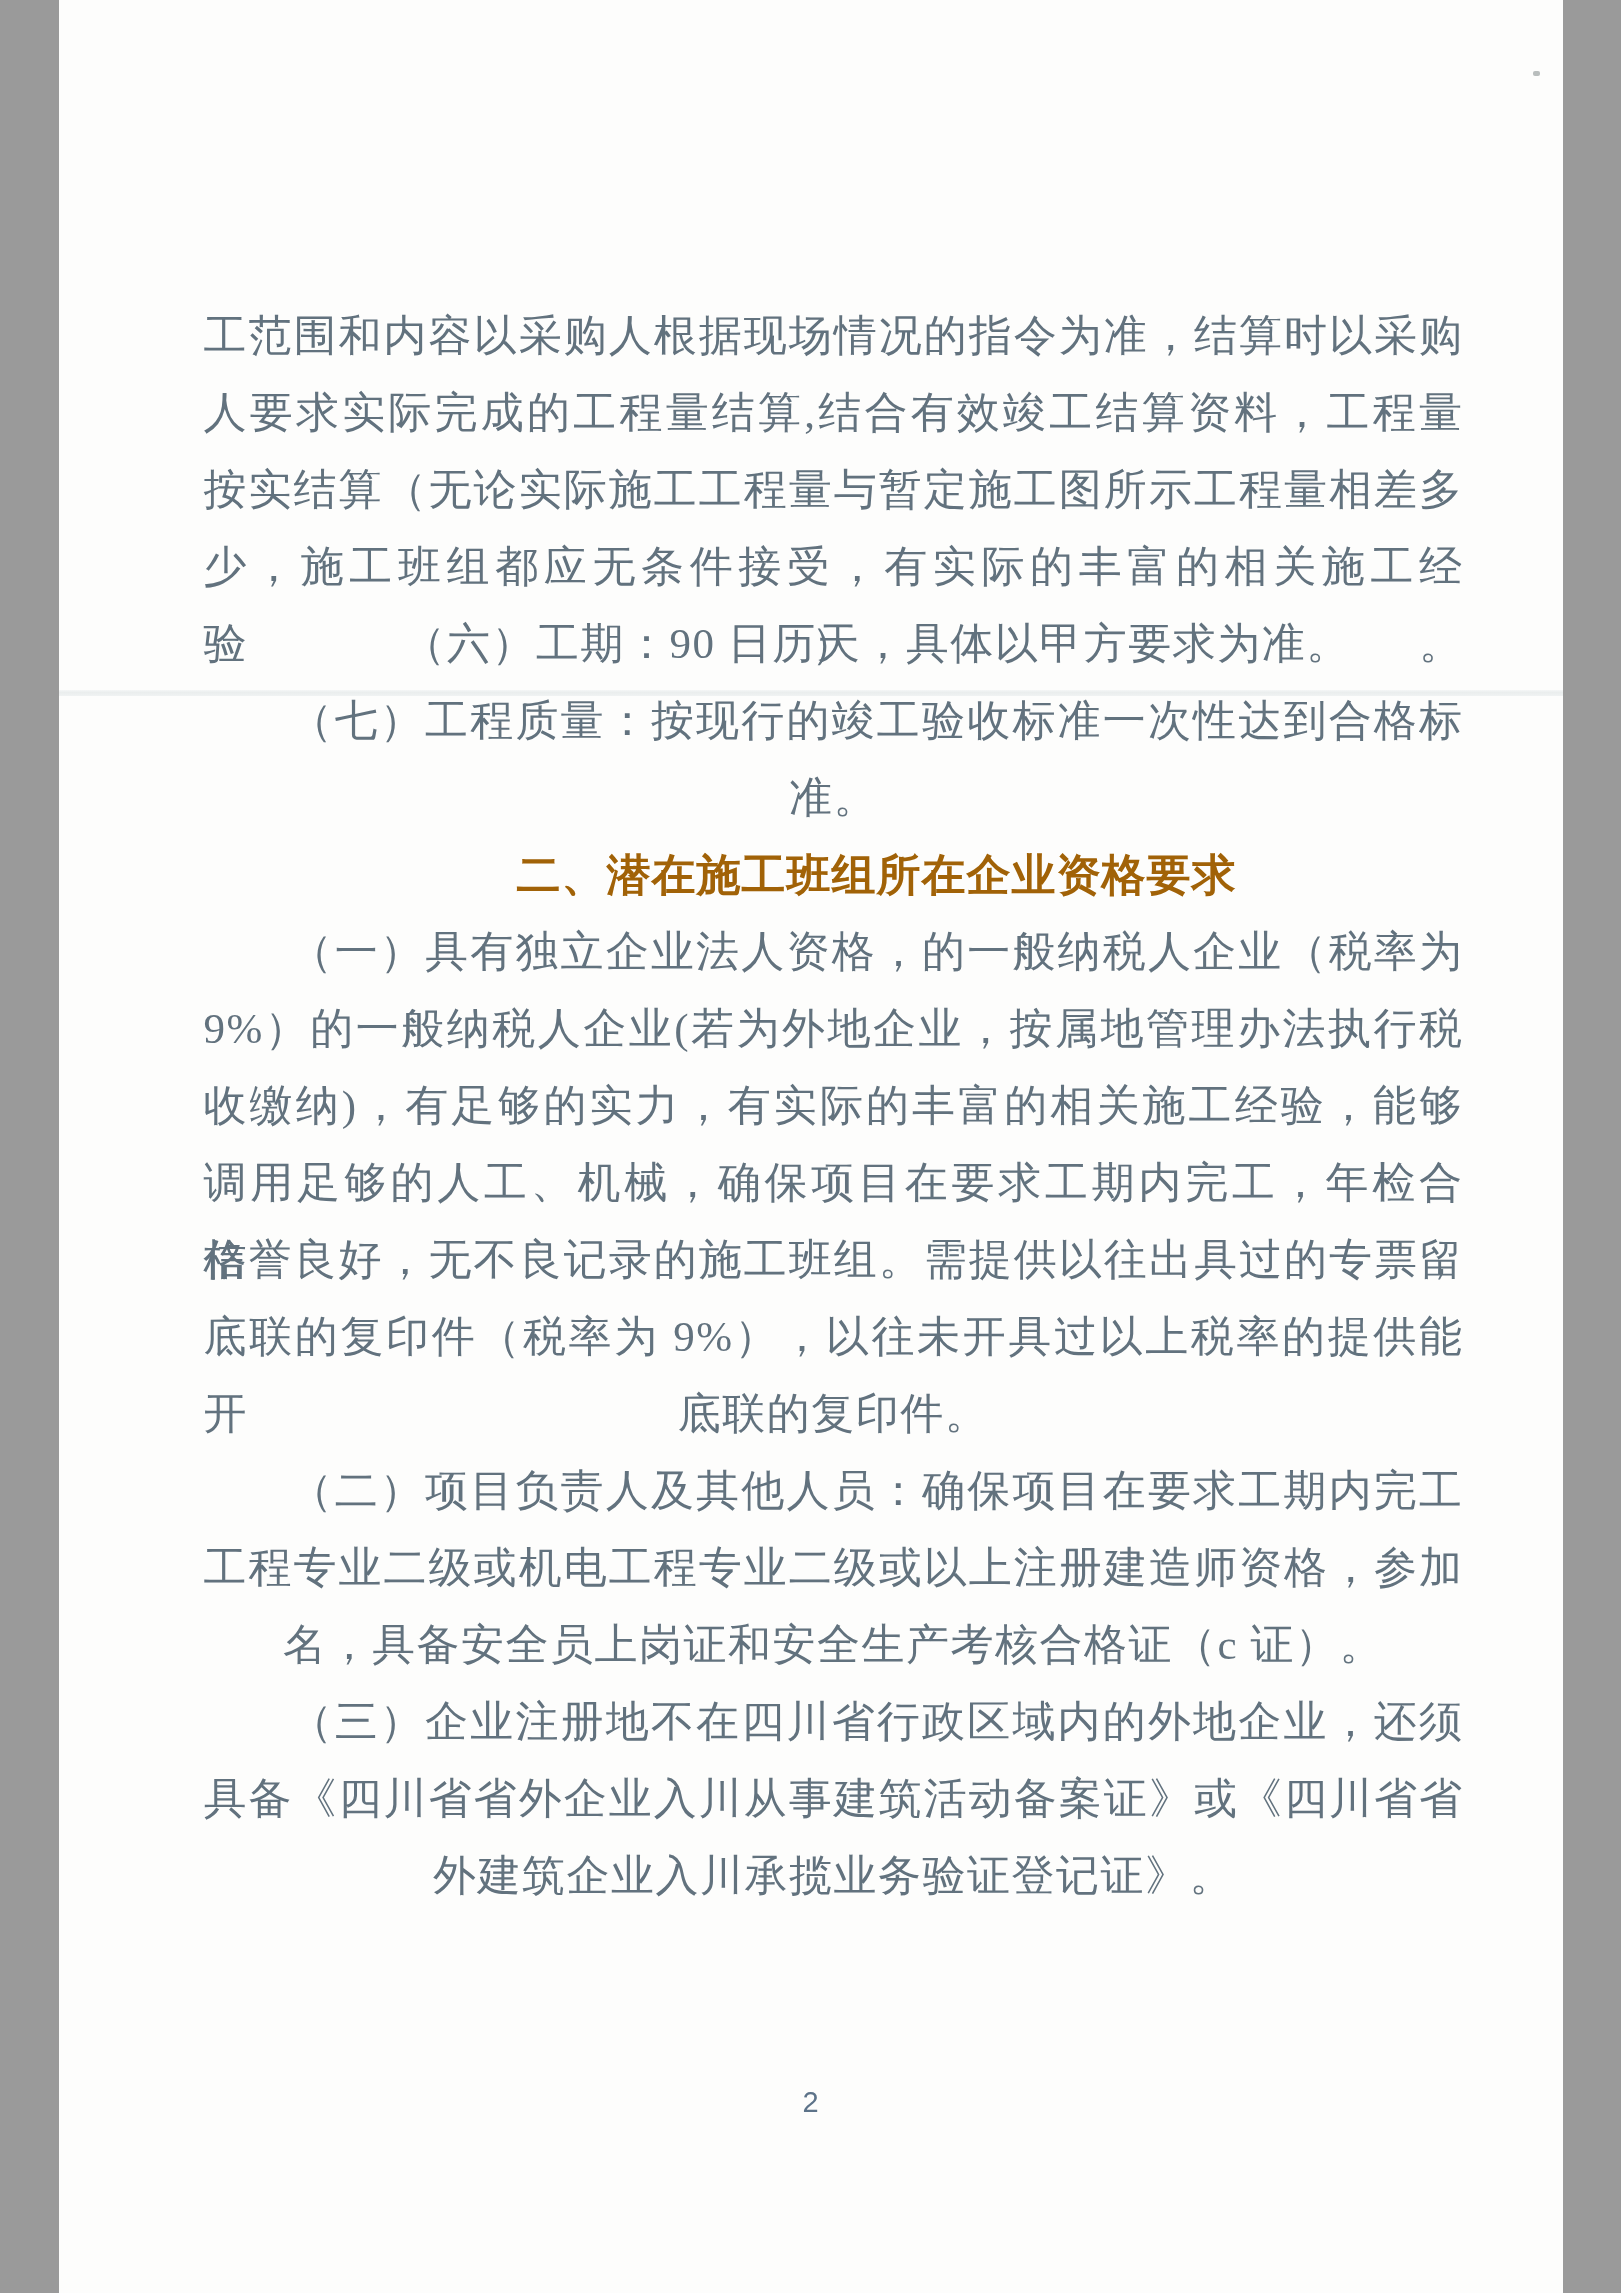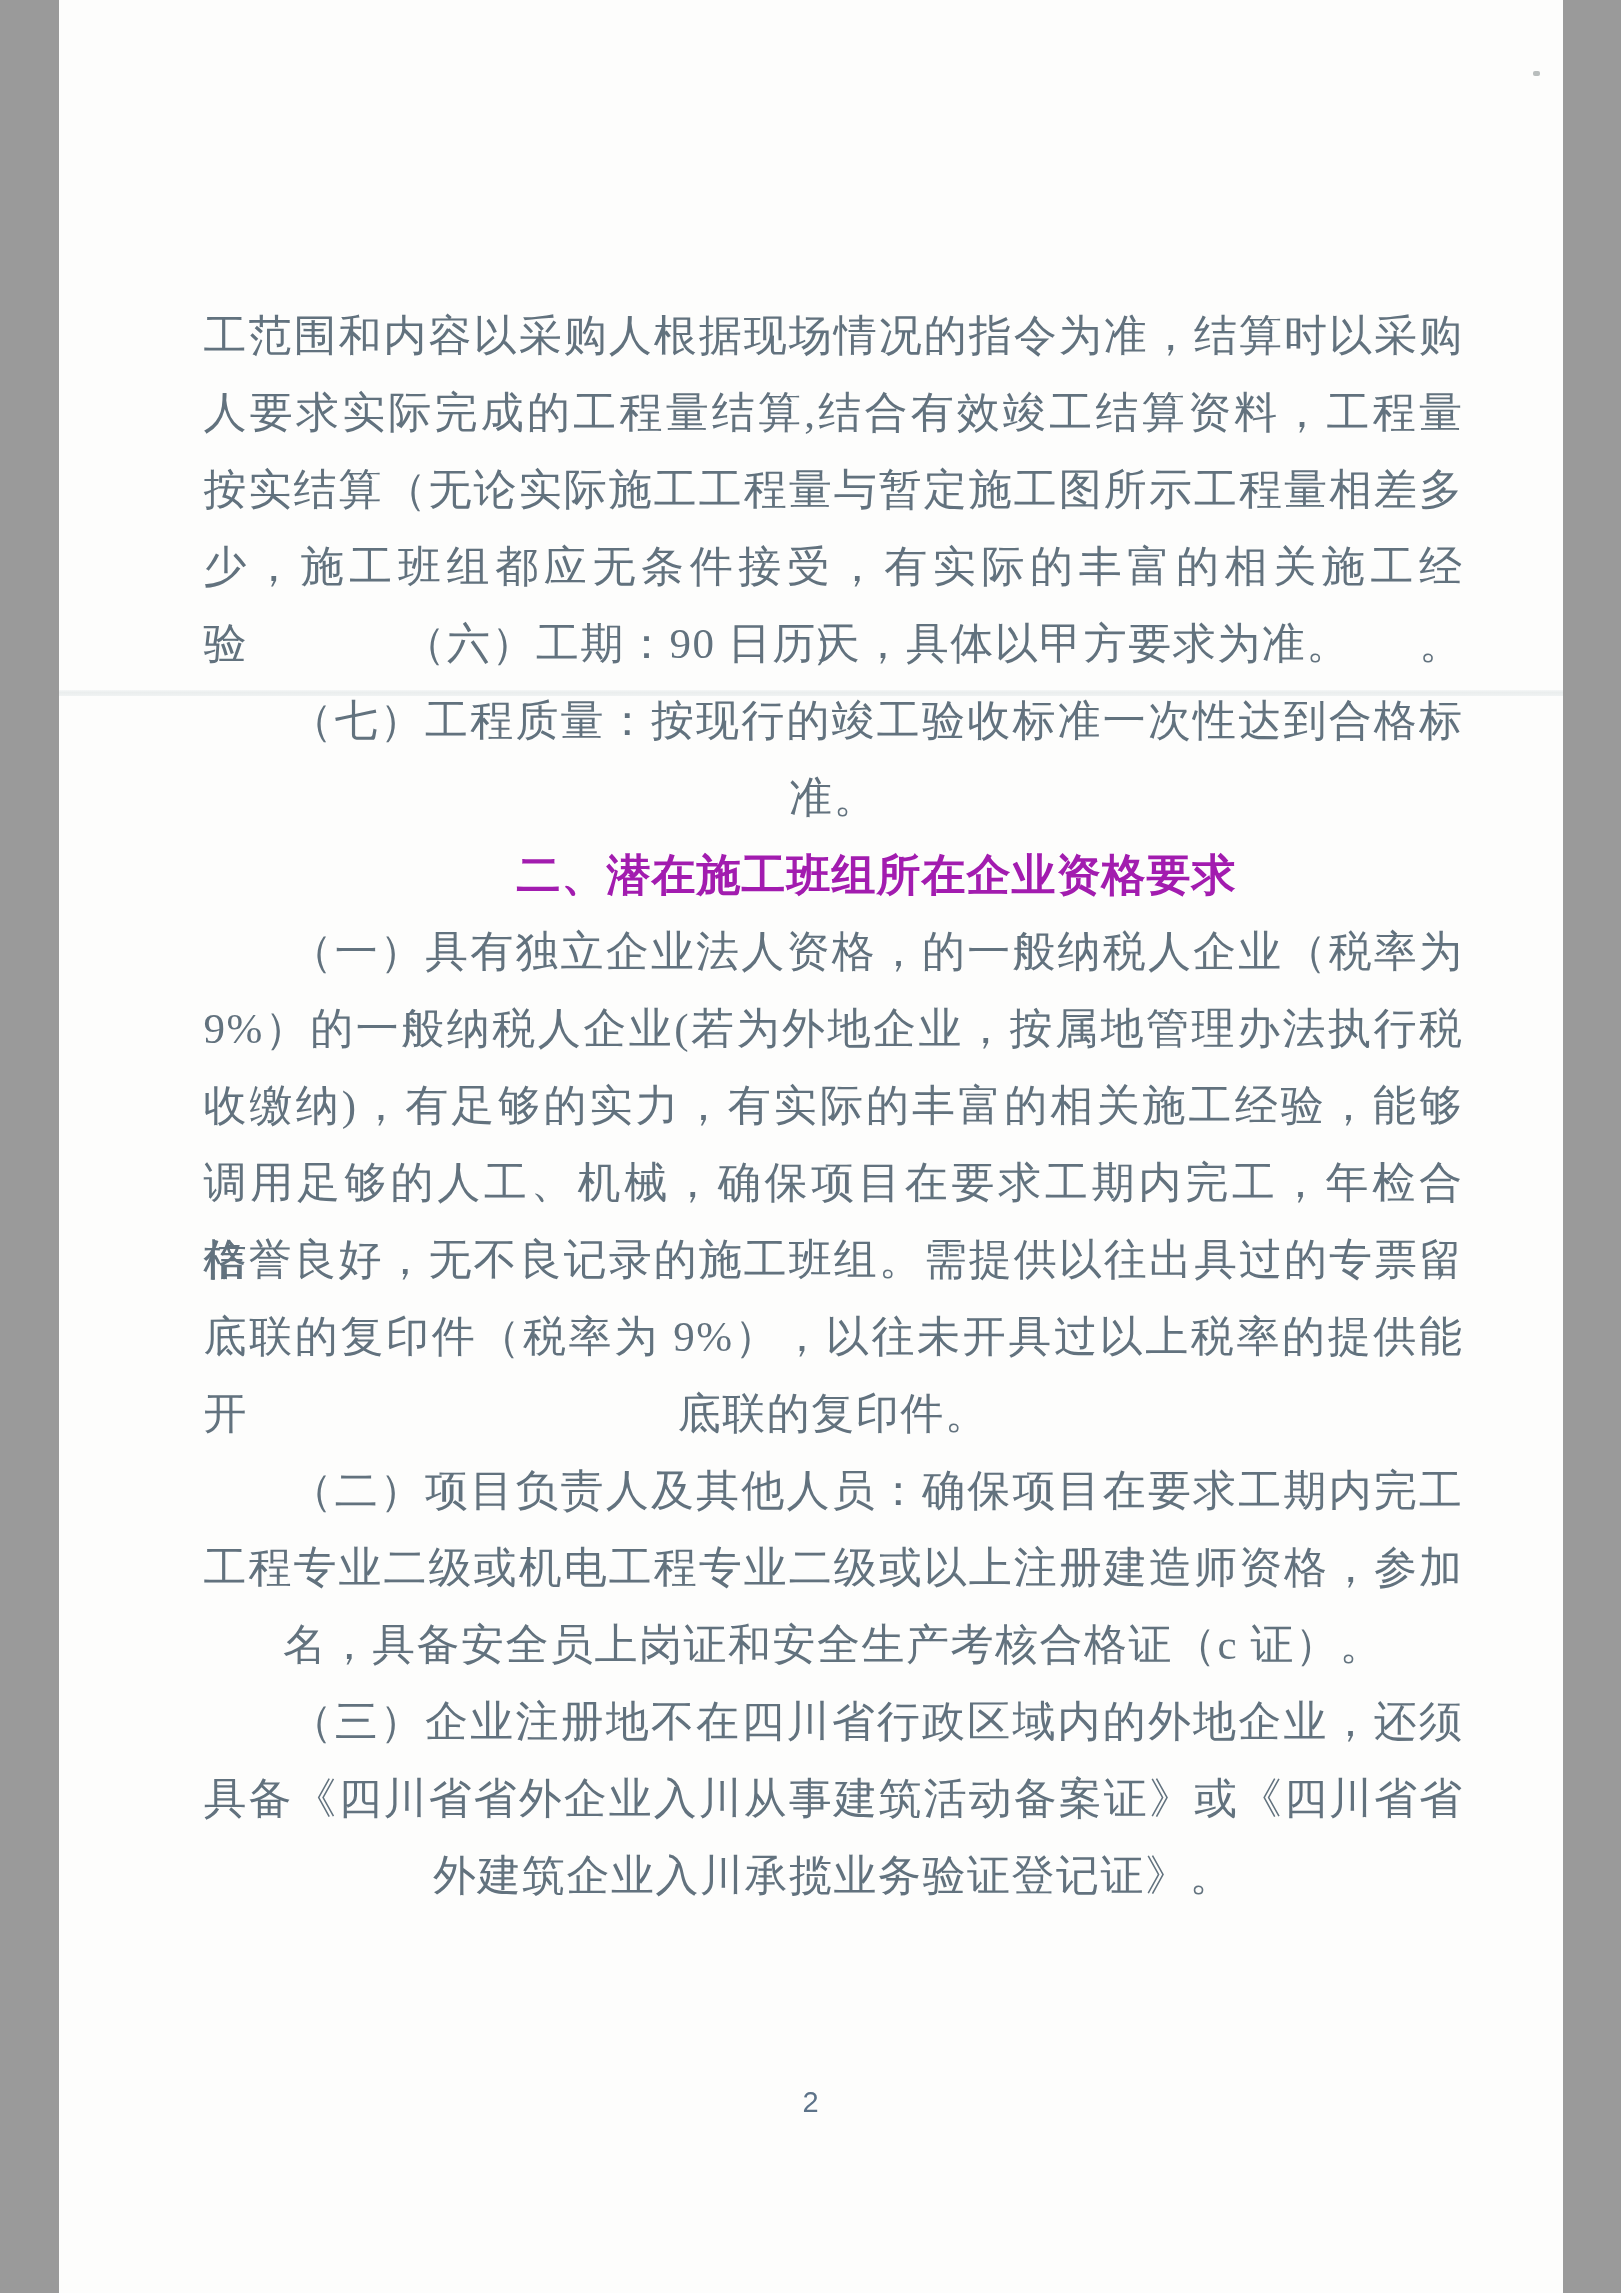--- a/index.html
+++ b/index.html
@@ -31,21 +31,21 @@
     text-align-last:justify;
   }
   .line.indent{
     padding-left:86px;
   }
   .line.heading{
     font-family:"Liberation Sans","DejaVu Sans",sans-serif;
     font-weight:700;
     font-size:44px;
     letter-spacing:1px;
-    color:#a21caf;
+    color:#a16207;
   }
   .footer{
     position:absolute;
     left:0;top:2086px;
     width:100%;
     text-align:center;
     font-family:"Liberation Sans","DejaVu Sans",sans-serif;
     font-size:29px;
     color:#5d7389;
   }

